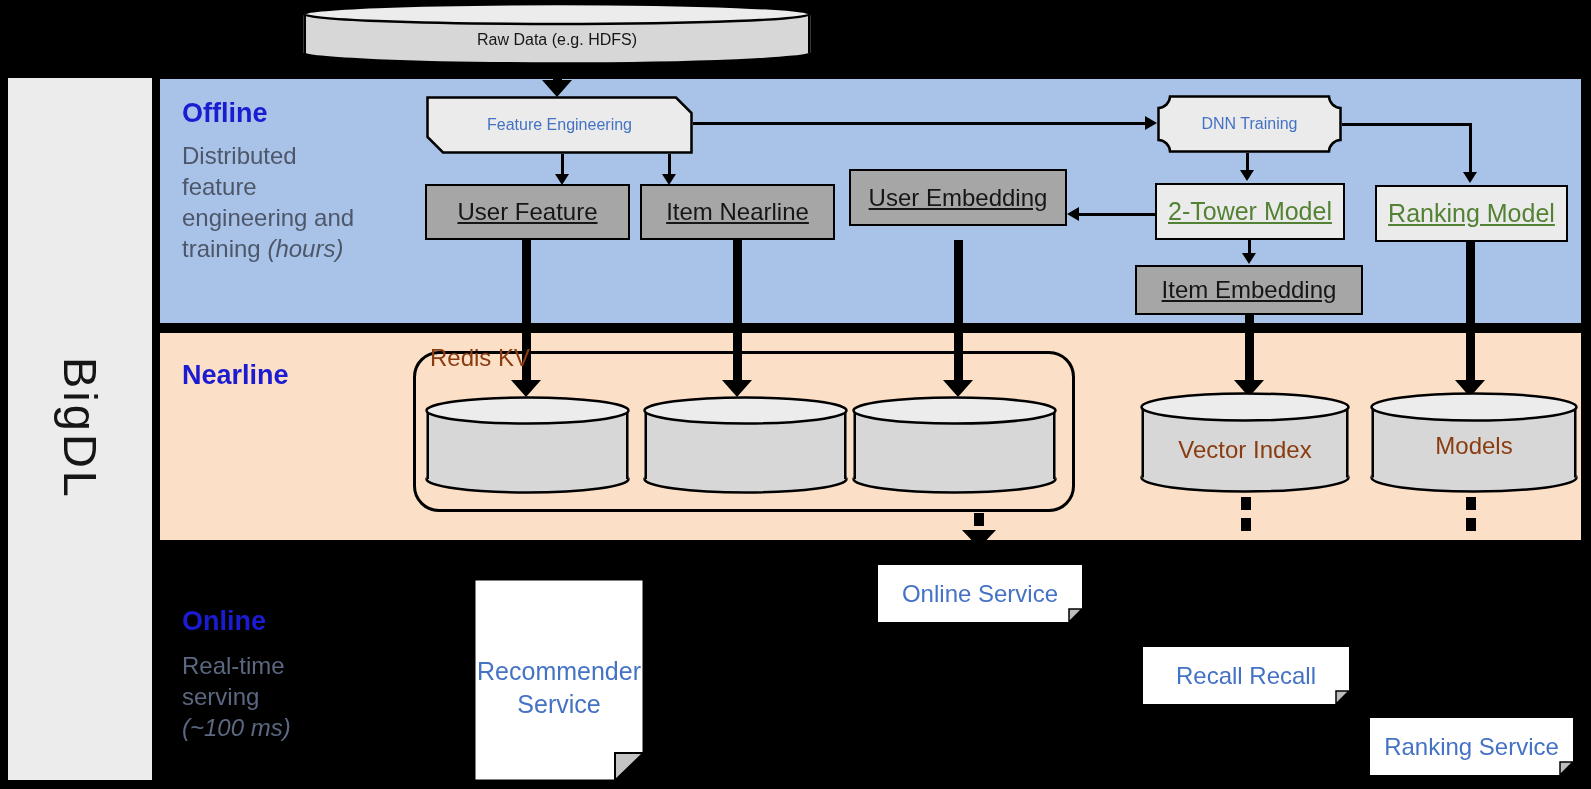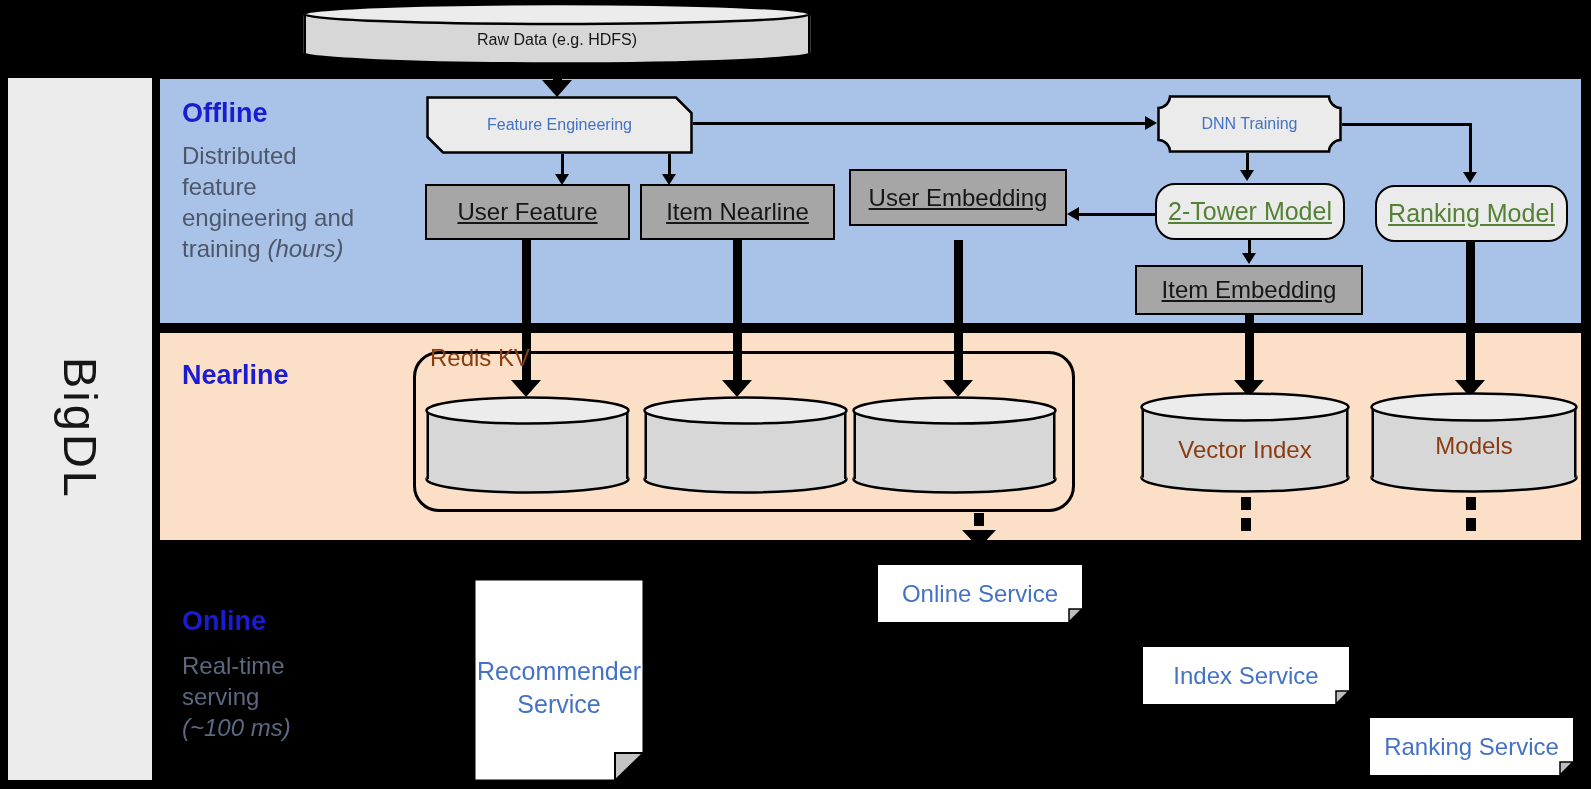--- a/index.html
+++ b/index.html
@@ -12,21 +12,21 @@
   .sidebar{left:8px;top:78px;width:144px;height:702px;background:#ececec;
            display:flex;align-items:center;justify-content:center;}
   .brand{writing-mode:vertical-rl;font-size:47px;color:#161616;letter-spacing:3px;}
   .band-title{font-size:27px;font-weight:600;color:#1b1bd1;}
   .band-desc{font-size:24px;line-height:31px;color:#4d5769;}
   .band-desc em{font-style:italic;}
   .band-desc-dark{color:#5b6880;}
   .node{position:absolute;display:flex;align-items:center;justify-content:center;
         text-align:left;font-size:24px;box-sizing:border-box;text-decoration:underline;}
   .gray-box{background:#a6a6a6;border:2.5px solid #000;color:#161616;}
-  .round-box{background:#ebebeb;border:2.5px solid #000;border-radius:20px;color:#548235;font-size:25px;}
+  .round-box{background:#ebebeb;border:2.5px solid #000;border-radius:0;color:#548235;font-size:25px;}
   .shape-label{position:absolute;display:flex;align-items:center;justify-content:center;
                text-align:center;width:100%;height:100%;left:0;top:0;}
   .blue-text{color:#4472c4;}
   .brown-text{color:#8a3c10;}
   .redis-frame{left:413px;top:351px;width:662px;height:161px;border:3px solid #000;
                border-radius:26px;box-sizing:border-box;}
   .cyl-label{position:absolute;width:100%;text-align:center;font-size:24px;}
   
   .line{position:absolute;background:#000;}
   .head-down{position:absolute;width:0;height:0;border-left:7px solid transparent;
@@ -222,21 +222,21 @@
       <path d="M204,44 L191,57 V44 Z" fill="#bdbdbd" stroke="#000" stroke-width="1.5"></path>
     </svg>
     <div class="card-label">Online Service</div>
   </div>
 
   <div class="abs" style="left:1143px;top:647px;width:206px;height:57px;">
     <svg width="206" height="57">
       <path d="M0,0 H206 V44 L193,57 H0 Z" fill="#ffffff"></path>
       <path d="M206,44 L193,57 V44 Z" fill="#bdbdbd" stroke="#000" stroke-width="1.5"></path>
     </svg>
-    <div class="card-label">Index Service</div>
+    <div class="card-label">Recall Recall</div>
   </div>
 
   <div class="abs" style="left:1370px;top:718px;width:203px;height:57px;">
     <svg width="203" height="57">
       <path d="M0,0 H203 V44 L190,57 H0 Z" fill="#ffffff"></path>
       <path d="M203,44 L190,57 V44 Z" fill="#bdbdbd" stroke="#000" stroke-width="1.5"></path>
     </svg>
     <div class="card-label">Ranking Service</div>
   </div>
 

